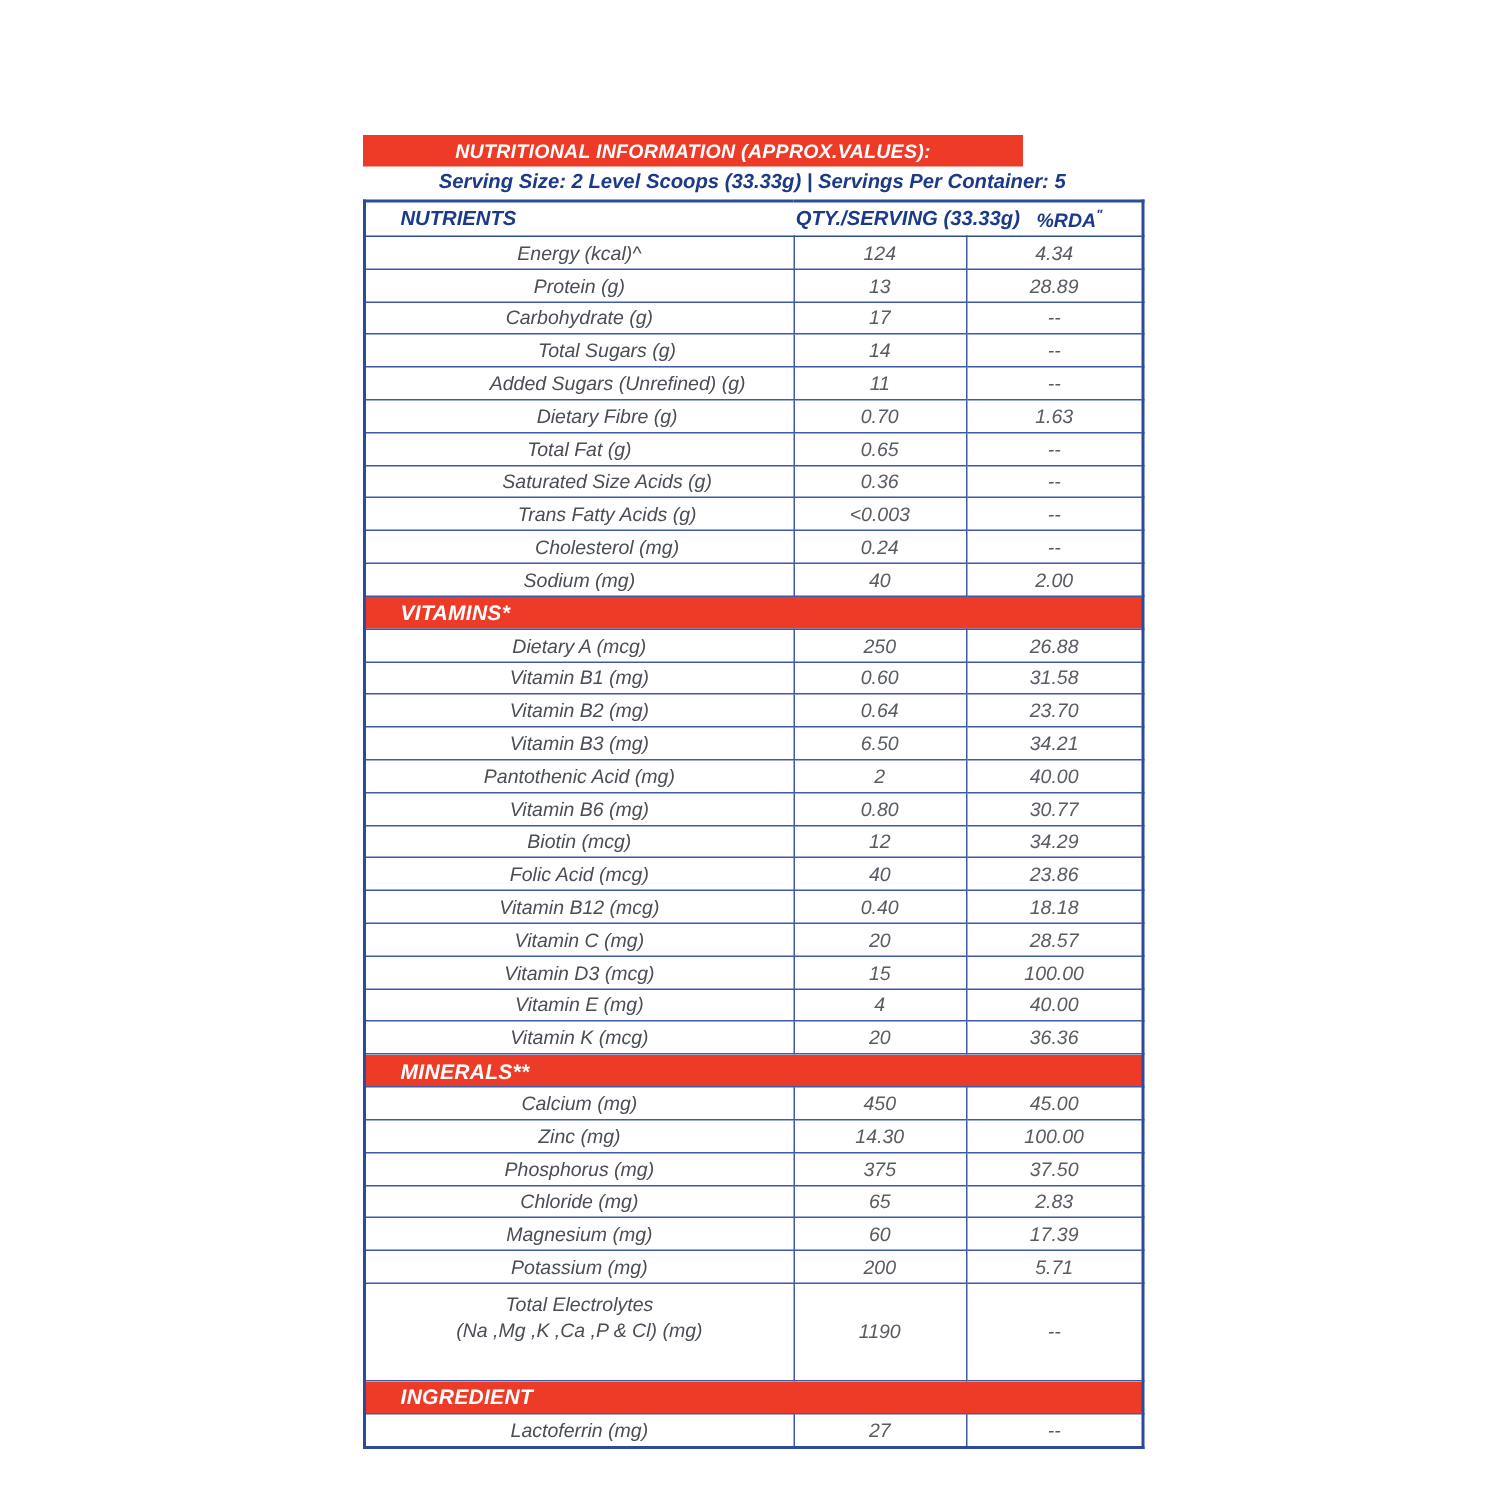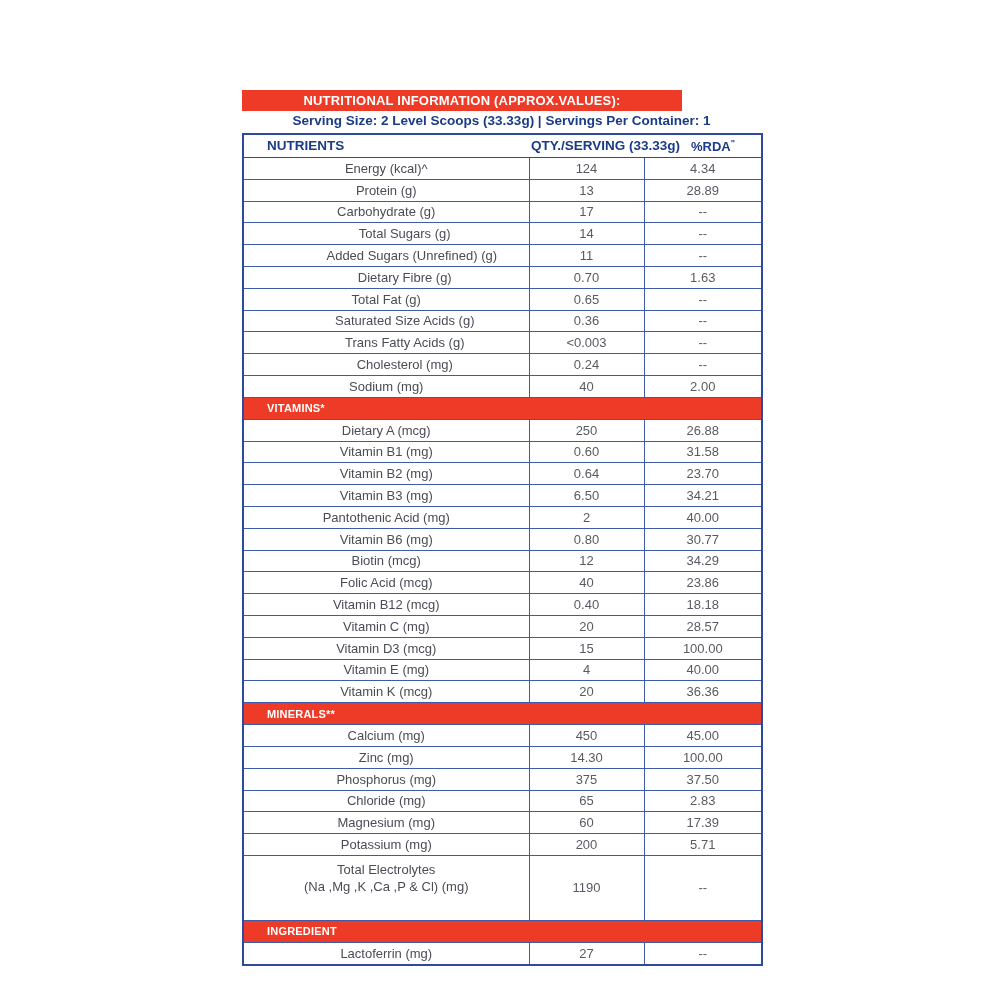--- a/index.html
+++ b/index.html
@@ -1,17 +1,17 @@
 <!DOCTYPE html>
 <html style="--red: #EE3B28; --navy: #1B3A87; --navy-border: #3D5BA9; --navy-border-outer: #2C4B9C; --label: #4A4D55; --value: #585B62;"><head>
 <meta charset="utf-8">
 <style>
   html,body{margin:0;padding:0;background:#ffffff;}
   .page{position:relative;width:1000px;height:1000px;background:#ffffff;
-        font-family:"Liberation Sans","DejaVu Sans",sans-serif;}
+        font-family:"Liberation Sans","DejaVu Sans",sans-serif;font-style:italic;}
 
   .banner{position:absolute;left:242px;top:90px;width:440px;height:21px;
           background:var(--red,#EE3B28);color:#ffffff;font-weight:700;font-size:13px;
           display:flex;align-items:center;justify-content:center;letter-spacing:.2px;}
 
   .serving{position:absolute;left:242px;top:110px;width:519px;height:22px;line-height:22px;
            text-align:center;color:var(--navy,#1B3A87);font-weight:700;font-size:13.5px;}
 
   table.nutri{position:absolute;left:242px;top:133px;width:519px;
               border-collapse:collapse;table-layout:fixed;
@@ -26,35 +26,35 @@
   .h-rda sup{font-size:9px;}
 
   tbody td{border:1px solid var(--navy-border,#3D5BA9);height:20.8px;
            font-size:13px;overflow:hidden;}
   td.name{text-align:center;color:var(--label,#4A4D55);padding-left:24px;white-space:nowrap;margin-top:14px;}
   td.name.i1{padding-left:37px;}
   td.name.i2{padding-left:51px;}
   td.val{text-align:center;color:var(--value,#585B62);}
 
   tr.section td{background:var(--red,#EE3B28);color:#ffffff;font-weight:700;
-                text-align:left;padding-left:23px;font-size:11px;height:21px;
+                text-align:left;padding-left:23px;font-size:14px;height:21px;
                 letter-spacing:.2px;}
   tr.tall td{height:42px;}
   tr.tall td.name{line-height:16.5px;padding-top:2px;padding-bottom:20px;}
 </style>
 </head>
 <body>
 
 <div class="page">
 
   <div class="banner">
     <span>NUTRITIONAL INFORMATION (APPROX.VALUES):</span>
   </div>
 
-  <div class="serving">Serving Size: 2 Level Scoops (33.33g) | Servings Per Container: 1</div>
+  <div class="serving">Serving Size: 2 Level Scoops (33.33g) | Servings Per Container: 5</div>
 
   <table class="nutri">
     <colgroup>
       <col style="width:286px">
       <col style="width:115px">
       <col style="width:118px">
     </colgroup>
     <thead>
       <tr>
         <th colspan="3">

